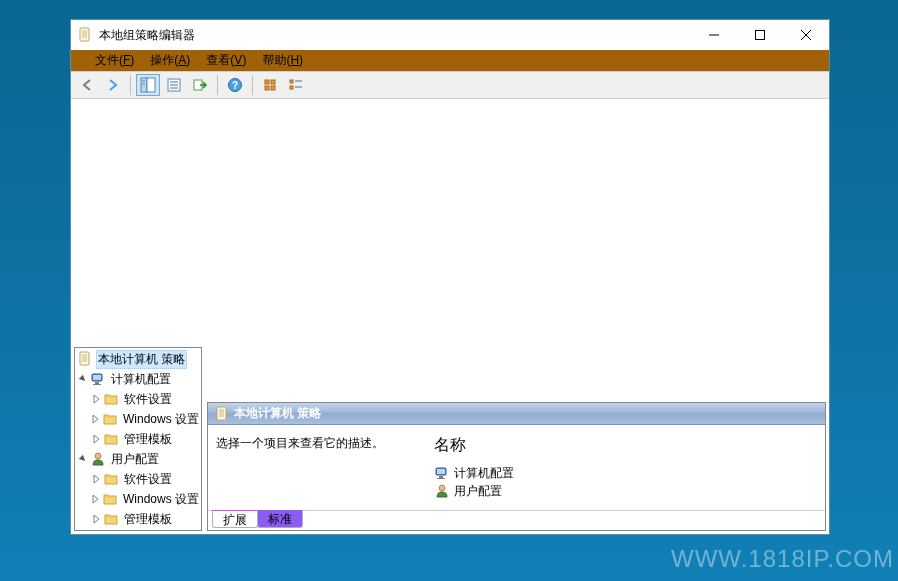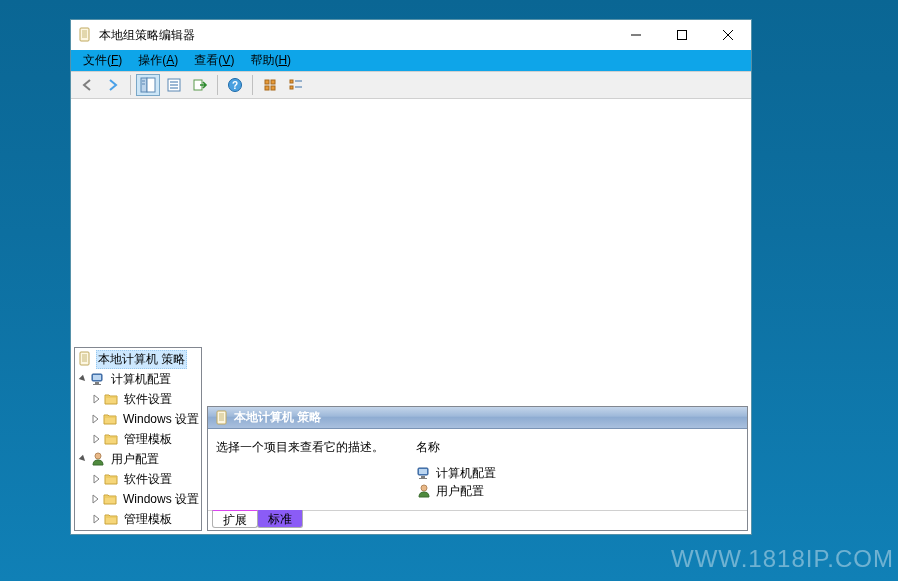--- a/index.html
+++ b/index.html
@@ -11,21 +11,21 @@
     font-family: "Microsoft YaHei", "Segoe UI", Tahoma, sans-serif;
     font-size: 12px;
     color: #000;
     overflow: hidden;
     position: relative;
   }
   .window {
     position: absolute;
     left: 70px;
     top: 19px;
-    width: 682px;
+    width: 760px;
     height: 516px;
     background: #fff;
     border: 1px solid #5591a9;
     display: flex;
     flex-direction: column;
   }
   
   .titlebar {
     height: 30px;
     display: flex;
@@ -42,22 +42,22 @@
     width: 46px; height: 30px;
     display: flex; align-items: center; justify-content: center;
     color: #000;
   }
 
   
   .menubar {
     height: 21px;
     display: flex;
     align-items: flex-start;
-    padding: 0 4px;
-    background: #0ea5e9;
+    padding: 0 16px;
+    background: #a16207;
   }
   .menu-item {
     padding: 2px 8px;
     font-size: 12px;
   }
   .menu-hot { text-decoration: underline; }
 
   
   .toolbar {
     height: 28px;
@@ -139,30 +139,31 @@
     border-bottom: 1px solid #7a93b4;
     display:flex; align-items:center;
     padding-left: 6px;
   }
   .content-header .hdr-text { color:#fff; font-weight:bold; padding-left:4px; }
   
   .content-body {
     flex:1;
     display:flex;
     padding: 10px 8px;
+    gap: 18px;
   }
   .desc-col {
     width: 200px;
     padding-right: 10px;
   }
   .list-col {
     flex:1;
   }
   .col-header {
-    font-size:12px;
+    font-size:16px;
     margin-bottom: 8px;
   }
   .list-item {
     display:flex; align-items:center;
     height:18px;
     padding: 1px 0;
   }
   .list-item .node-icon { margin-right: 4px; }
 
   

